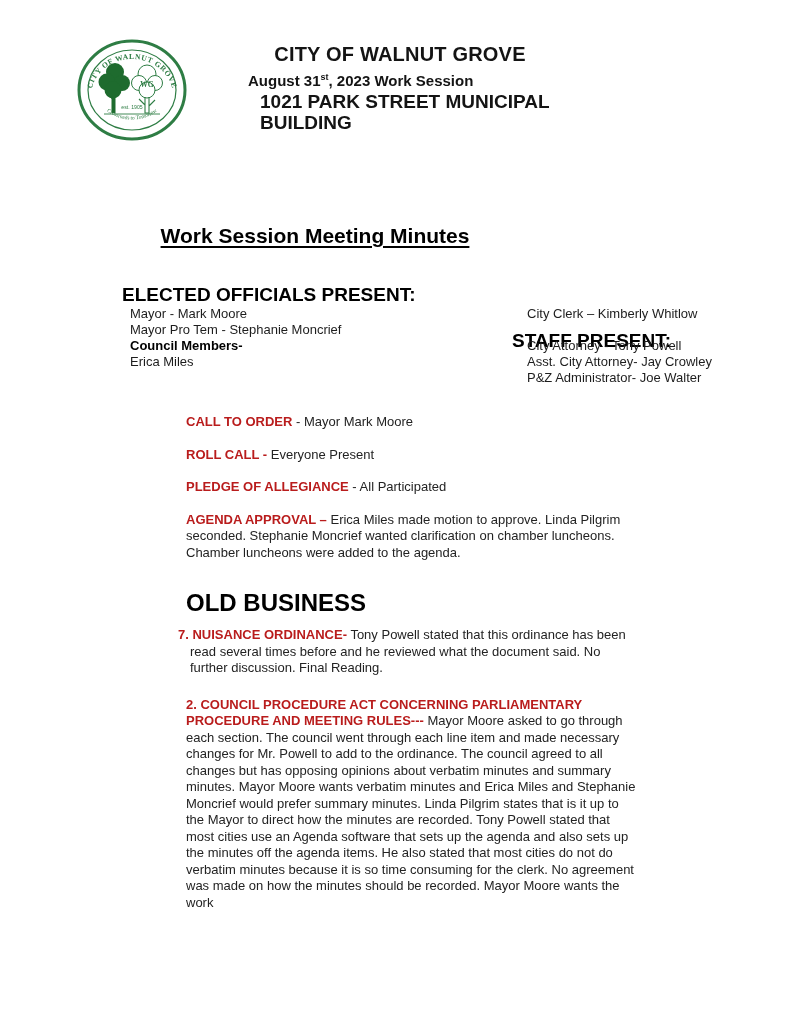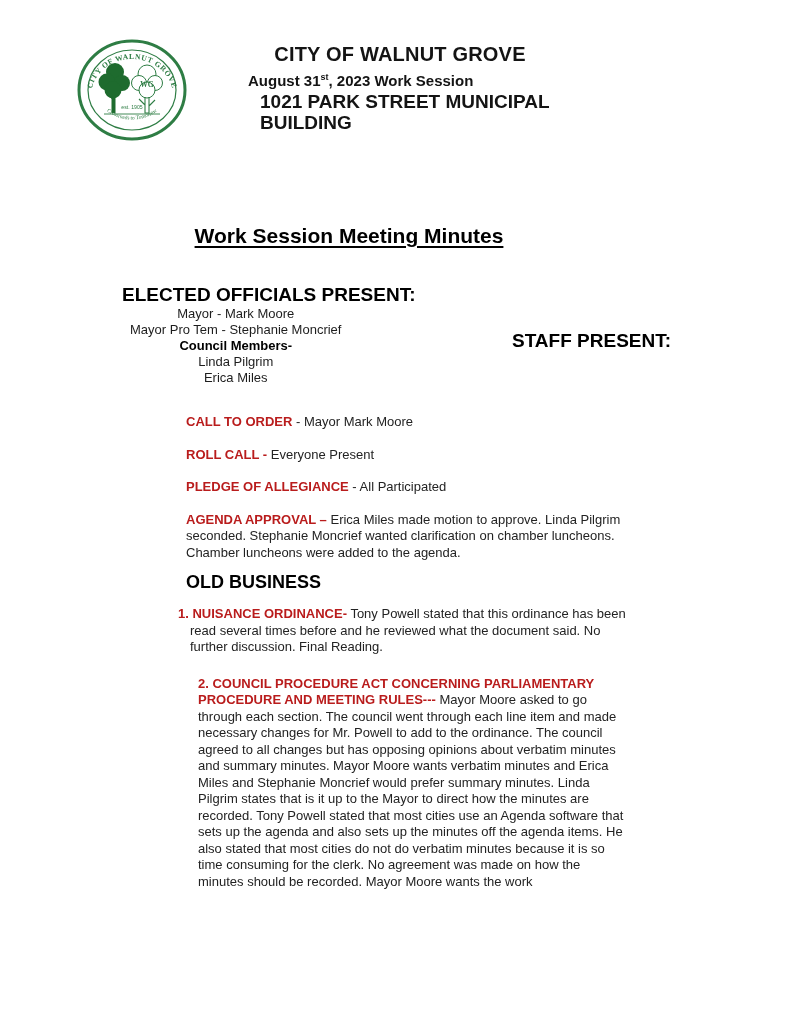--- a/index.html
+++ b/index.html
@@ -11,42 +11,42 @@
   
   .seal{position:absolute;left:76px;top:38px;width:112px;height:104px;}
   
   .hdr{position:absolute;left:160px;top:42px;width:480px;font-weight:700;color:#141414;}
   .hdr-title{font-size:20px;line-height:25px;text-align:center;letter-spacing:0.2px;}
   .hdr-date{font-size:15px;line-height:21px;padding-left:88px;}
   .hdr-date sup{font-size:9px;margin-top:24px;}
   .hdr-addr{font-size:19px;line-height:21px;padding-left:100px;}
   .hdr-sub{font-size:15px;line-height:21px;padding-left:148px;}
   
-  .doc-title{position:absolute;left:0;top:224px;width:630px;text-align:center;padding-left:34px;}
+  .doc-title{position:absolute;left:0;top:224px;width:630px;text-align:center;}
   .doc-title span{
     font-size:21px;font-weight:700;color:#000;
     text-decoration:underline;text-decoration-thickness:2px;text-underline-offset:3px;
   }
   
   .col-head{position:absolute;font-size:19px;font-weight:700;color:#000;line-height:22px;}
   .col-head.left{left:122px;top:284px;}
   .col-head.right{left:512px;top:284px;margin-top:46px;}
   .col-lines{position:absolute;top:306px;font-size:13px;line-height:16px;color:#1d1d1d;}
   .col-lines.left{left:130px;}
   .col-lines.right{left:527px;}
-  .pline{min-height:16px;white-space:nowrap;text-align:center;}
+  .pline{min-height:16px;white-space:nowrap;}
   .pline.bold{font-weight:700;color:#000;}
   
   .main{position:absolute;left:186px;top:414px;width:452px;font-size:13px;line-height:16.5px;color:#232323;}
   .main b{color:#b91c1c;}
   .main p{margin:0 0 16px 0;}
-  .main p.para{margin:0 0 10px 0;}
-  .main h2{font-size:18px;line-height:22px;margin:0 0 13px 0;color:#000;font-family:"Liberation Sans",sans-serif;}
+  .main p.para{margin:0 0 31px 0;}
+  .main h2{font-size:24px;line-height:22px;margin:0 0 13px 0;color:#000;font-family:"Liberation Sans",sans-serif;}
   .main p.ob-hanging{padding-left:4px;text-indent:-12px;margin:0 0 20px 0;}
-  .main p.ob-last{margin:12px;}
+  .main p.ob-last{margin:0;}
 </style>
 </head>
 <body>
 
 <div class="page">
 
   <div class="seal">
     <svg viewBox="0 0 112 104" width="112" height="104">
       <ellipse cx="56" cy="52" rx="53" ry="49" fill="#ffffff" stroke="#2e7d44" stroke-width="3"></ellipse>
       <ellipse cx="56" cy="52" rx="44" ry="40" fill="none" stroke="#2e7d44" stroke-width="1.2"></ellipse>
@@ -87,32 +87,38 @@
 
   <div class="doc-title">
     <span>Work Session Meeting Minutes</span>
   </div>
 
   <div class="col-head left">ELECTED OFFICIALS PRESENT:</div>
   <div class="col-lines left">
     <div class="pline">Mayor - Mark Moore</div>
     <div class="pline">Mayor Pro Tem - Stephanie Moncrief</div>
     <div class="pline bold">Council Members-</div>
-    <div class="pline">Linda Pilgrim</div>
     <div class="pline">Erica Miles</div>
   </div>
 
   <div class="col-head right">STAFF PRESENT:</div>
+  <div class="col-lines right">
+    <div class="pline">City Clerk – Kimberly Whitlow</div>
+    <div class="pline"></div>
+    <div class="pline">City Attorney - Tony Powell</div>
+    <div class="pline">Asst. City Attorney- Jay Crowley</div>
+    <div class="pline">P&amp;Z Administrator- Joe Walter</div>
+  </div>
 
   <div class="main">
     <p class="item"><b>CALL TO ORDER</b><span> - Mayor Mark Moore</span></p>
     <p class="item"><b>ROLL CALL -</b><span> Everyone Present</span></p>
     <p class="item"><b>PLEDGE OF ALLEGIANCE</b><span> - All Participated</span></p>
     <p class="para"><b>AGENDA APPROVAL –</b><span> Erica Miles made motion to approve. Linda Pilgrim seconded. Stephanie Moncrief wanted clarification on chamber luncheons. Chamber luncheons were added to the agenda.</span></p>
 
     <h2>OLD BUSINESS</h2>
 
-    <p class="ob-hanging"><b>1. NUISANCE ORDINANCE-</b><span> Tony Powell stated that this ordinance has been read several times before and he reviewed what the document said. No further discussion. Final Reading.</span></p>
+    <p class="ob-hanging"><b>7. NUISANCE ORDINANCE-</b><span> Tony Powell stated that this ordinance has been read several times before and he reviewed what the document said. No further discussion. Final Reading.</span></p>
 
     <p class="ob-last"><b>2. COUNCIL PROCEDURE ACT CONCERNING PARLIAMENTARY PROCEDURE AND MEETING RULES---</b><span> Mayor Moore asked to go through each section. The council went through each line item and made necessary changes for Mr. Powell to add to the ordinance. The council agreed to all changes but has opposing opinions about verbatim minutes and summary minutes. Mayor Moore wants verbatim minutes and Erica Miles and Stephanie Moncrief would prefer summary minutes. Linda Pilgrim states that is it up to the Mayor to direct how the minutes are recorded. Tony Powell stated that most cities use an Agenda software that sets up the agenda and also sets up the minutes off the agenda items. He also stated that most cities do not do verbatim minutes because it is so time consuming for the clerk. No agreement was made on how the minutes should be recorded. Mayor Moore wants the work</span></p>
   </div>
 
 </div>
 
 </body></html>

